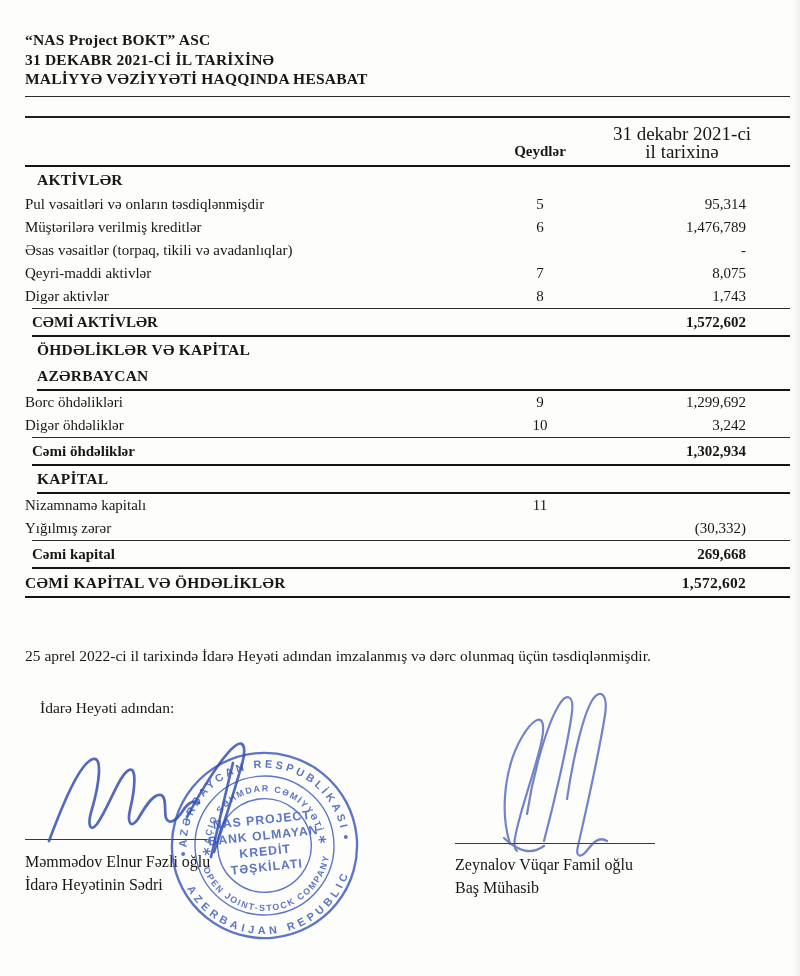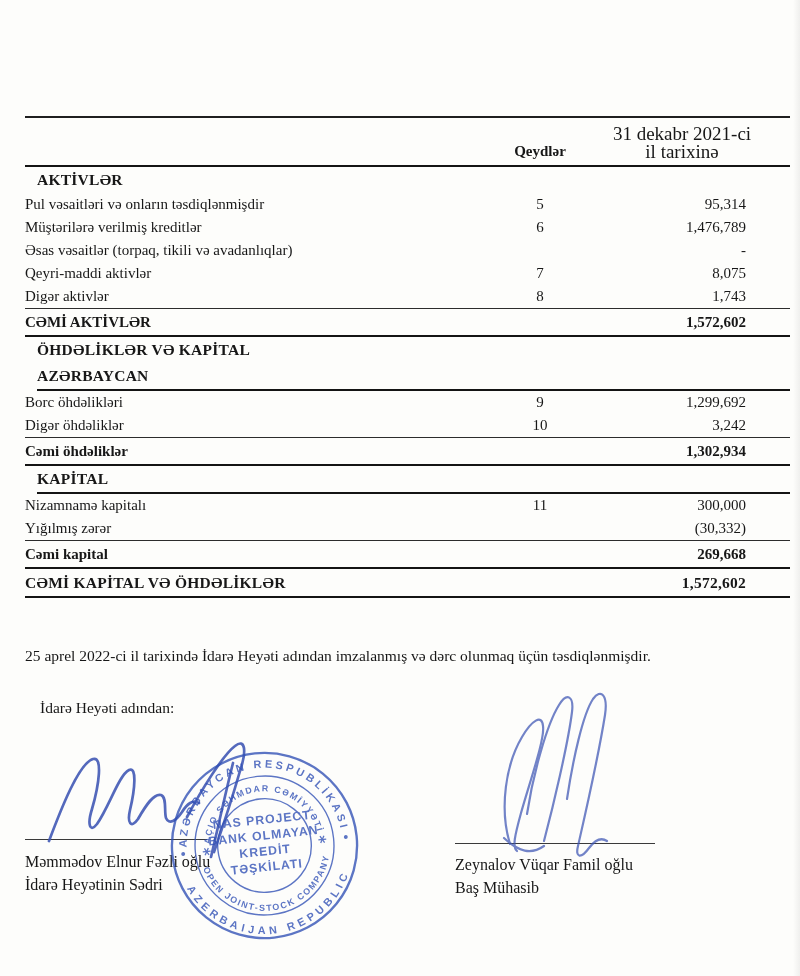--- a/index.html
+++ b/index.html
@@ -25,21 +25,21 @@
   .thead .c-value{display:flex;align-items:center;justify-content:flex-end;
     padding-right:37px;padding-top:2px;}
   .thead .c-value span{display:inline-block;width:142px;text-align:center;
     font-weight:normal;font-size:19px;line-height:18px;}
   .row{display:grid;grid-template-columns:1fr 120px 190px;font-size:15px;
     height:23px;line-height:23px;}
   .row .c-label{white-space:nowrap;overflow:visible;}
   .row .c-note{text-align:center;}
   .row .c-value{text-align:right;padding-right:44px;}
   .row.section{font-weight:bold;font-size:15.5px;height:26px;line-height:26px;letter-spacing:.25px;margin-left:12px;}
-  .row.total{font-weight:bold;height:26px;line-height:26px;}
+  .row.total{font-weight:bold;height:26px;line-height:26px;margin-left:7px;}
   .row.grandtotal{font-weight:bold;font-size:15.5px;height:27px;line-height:27px;letter-spacing:.25px;}
   .row.ra-thin{border-top:1.5px solid #2c2c2c;}
   .row.rb-thick{border-bottom:2.4px solid #141414;}
 
   
   .approval{position:absolute;left:25px;top:629px;width:745px;font-size:15.5px;line-height:21px;}
   .onbehalf{position:absolute;left:40px;top:699px;font-size:15.5px;}
   .sigline{position:absolute;border-top:1.6px solid #3a3a3a;height:0;}
   .sigline.left{left:25px;top:839px;width:182px;}
   .sigline.right{left:455px;top:843px;width:200px;}
@@ -50,20 +50,25 @@
   .sig-svg.left{left:35px;top:737px;}
   .sig-svg.right{left:478px;top:688px;}
   .stamp-svg{position:absolute;left:166px;top:747px;z-index:6;pointer-events:none;}
 </style>
 </head>
 <body>
 
 <div class="page" style="background: rgb(253, 253, 251); color: rgb(23, 23, 23);">
   <div class="scan-edge"></div>
 
+  <header class="rpt-header">
+    <div>“NAS Project BOKT” ASC</div>
+    <div>31 DEKABR 2021-Cİ İL TARİXİNƏ</div>
+    <div>MALİYYƏ VƏZİYYƏTİ HAQQINDA HESABAT</div>
+  </header>
 
   <section class="fin-table">
     <div class="thead">
       <div class="c-label"></div>
       <div class="c-note">Qeydlər</div>
       <div class="c-value">
         <span>31 dekabr 2021-ci il tarixinə</span>
       </div>
     </div>
     <div id="rows">
@@ -128,21 +133,20 @@
           <div class="c-value">1,302,934</div>
         </div>
         <div class="row section rb-thick">
           <div class="c-label">KAPİTAL</div>
           <div class="c-note"></div>
           <div class="c-value"></div>
         </div>
         <div class="row item">
           <div class="c-label">Nizamnamə kapitalı</div>
           <div class="c-note">11</div>
-          <div class="c-value">300,000</div>
         </div>
         <div class="row item">
           <div class="c-label">Yığılmış zərər</div>
           <div class="c-note"></div>
           <div class="c-value">(30,332)</div>
         </div>
         <div class="row total ra-thin rb-thick">
           <div class="c-label">Cəmi kapital</div>
           <div class="c-note"></div>
           <div class="c-value">269,668</div>

